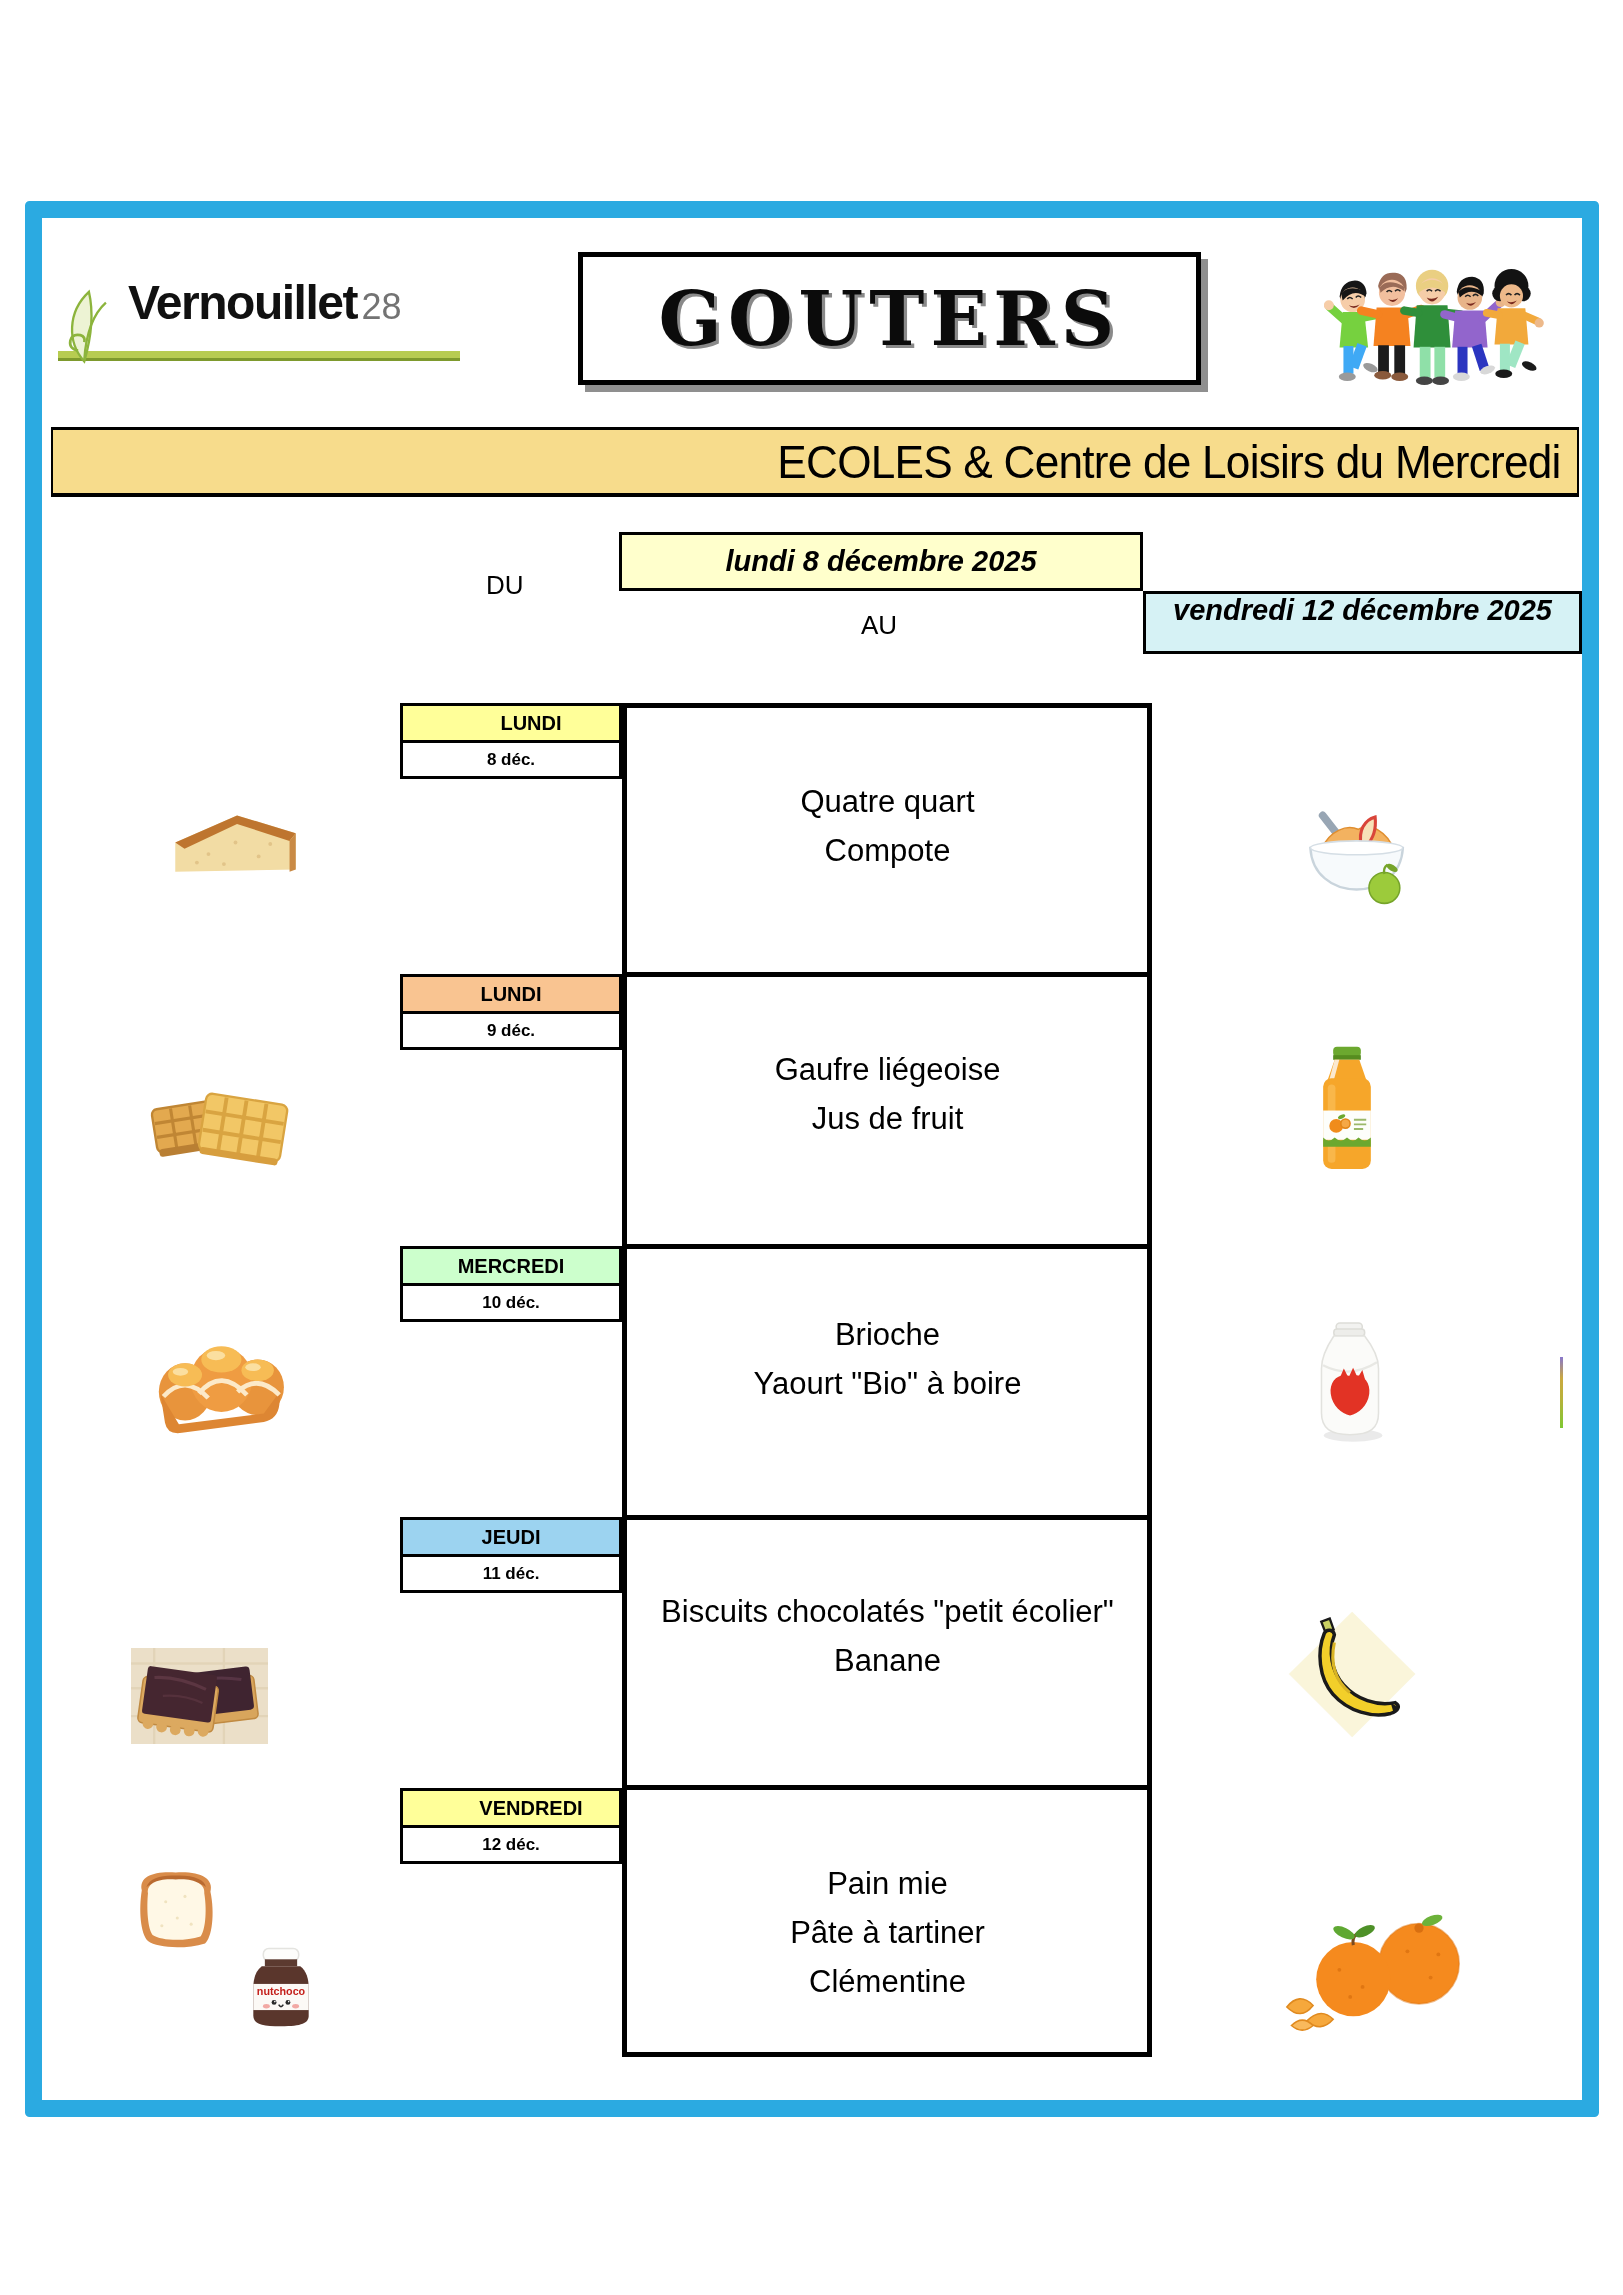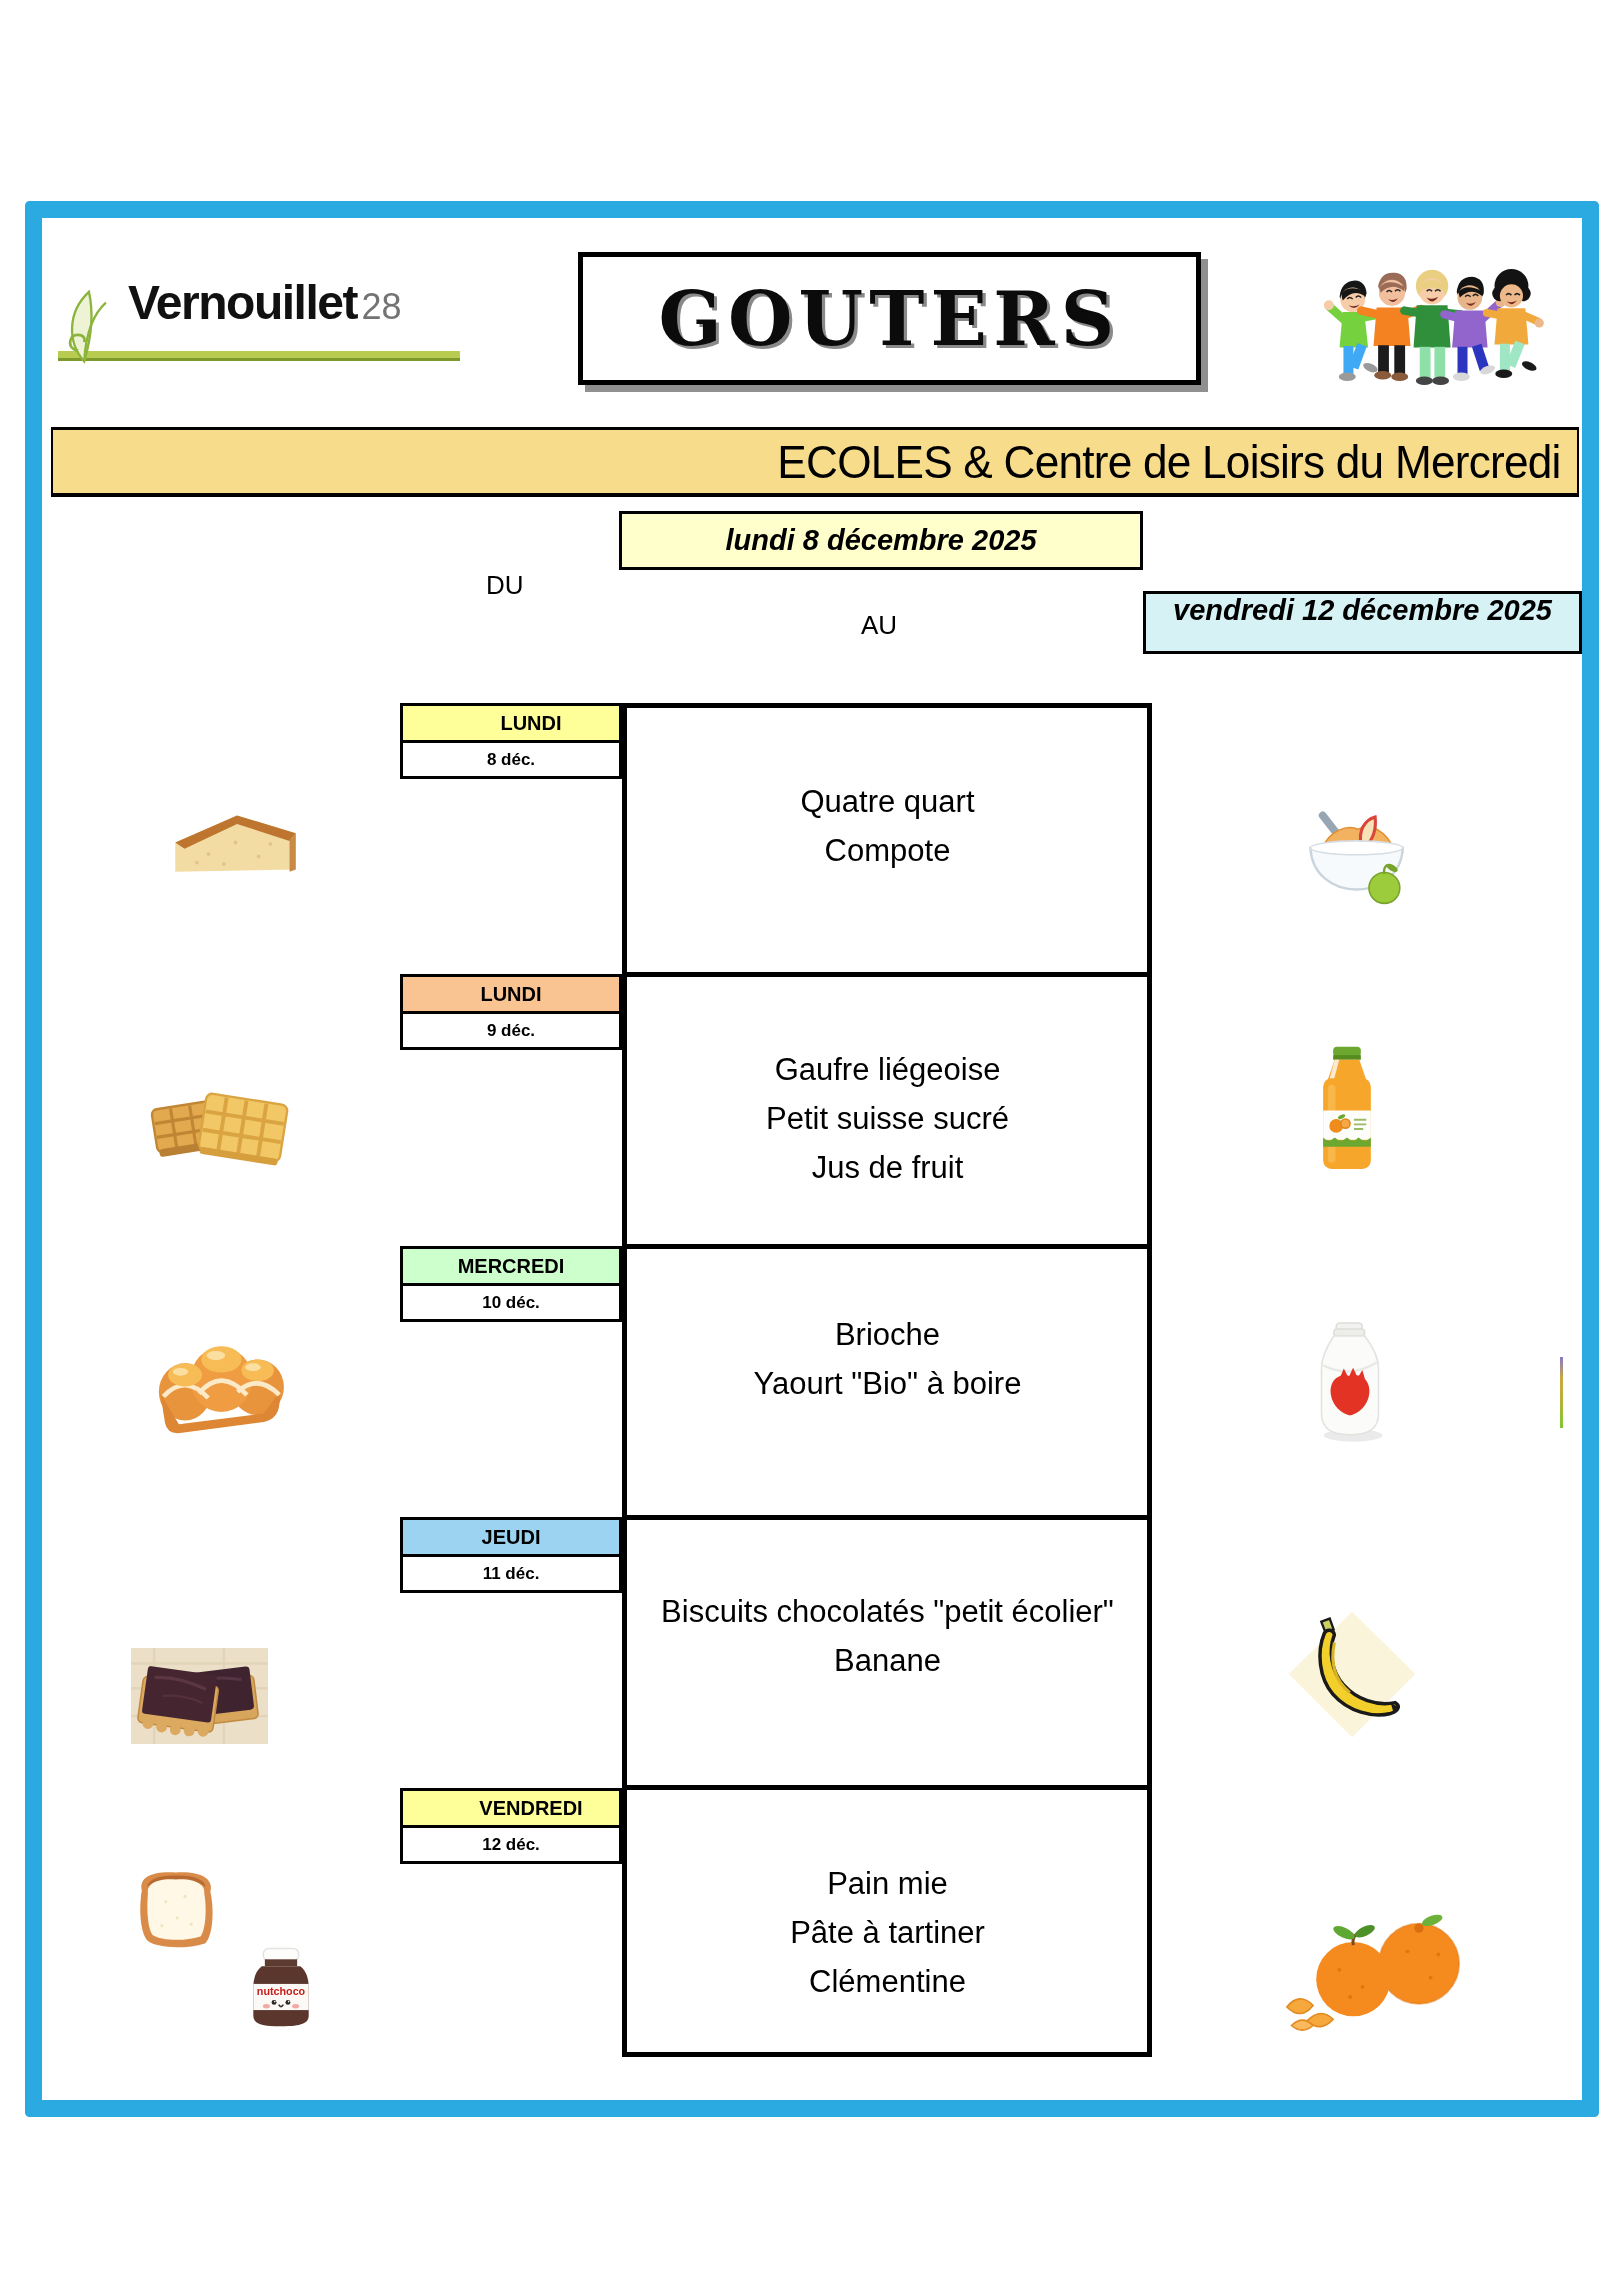--- a/index.html
+++ b/index.html
@@ -26,21 +26,21 @@
   .kids{left:1324px;top:252px;}
   
   .banner{left:51px;top:427px;width:1528px;height:70px;background:#F7DC8C;
           border:2.3px solid #000;border-top-width:3.9px;border-bottom-width:4.6px;
           box-sizing:border-box;display:flex;align-items:center;justify-content:flex-end;padding-left:32px;}
   .banner span{font-size:46px;font-weight:500;letter-spacing:-0.8px;transform:scaleX(.96);}
   
   .lbl{font-size:26px;font-weight:500;}
   .du{left:486px;top:570px;}
   .au{left:861px;top:610px;}
-  .from-box{left:619px;top:511px;width:524px;height:59px;background:#FFFFCC;
+  .from-box{left:619px;top:532px;width:524px;height:59px;background:#FFFFCC;
             border:3.1px solid #000;box-sizing:border-box;display:flex;align-items:center;justify-content:center;}
   .to-box{left:1143px;top:591px;width:439px;height:63px;background:#D6F2F5;
           border:3.1px solid #000;box-sizing:border-box;display:flex;justify-content:center;}
   .date-val{font-size:29px;font-weight:700;font-style:italic;}
   
   .day-head{left:400px;width:222px;height:40px;border:3.1px solid #000;box-sizing:border-box;
             display:flex;align-items:center;justify-content:center;
             font-size:20px;font-weight:600;}
   .day-date{left:400px;width:222px;height:39px;border:3.1px solid #000;box-sizing:border-box;
             background:#fff;display:flex;align-items:center;justify-content:center;
@@ -193,21 +193,20 @@
 <div class="abs row-divider" style="top:1244px"></div>
 <div class="abs row-divider" style="top:1515px"></div>
 <div class="abs row-divider" style="top:1785px"></div>
 
 <div class="abs menu-text" style="top:777px">
   <div>Quatre quart</div>
   <div>Compote</div>
 </div>
 <div class="abs menu-text" style="top:1045px">
   <div>Gaufre liégeoise</div>
-  <div>Petit suisse sucré</div>
   <div>Jus de fruit</div>
 </div>
 <div class="abs menu-text" style="top:1310px">
   <div>Brioche</div>
   <div>Yaourt "Bio" à boire</div>
 </div>
 <div class="abs menu-text" style="top:1587px">
   <div>Biscuits chocolatés "petit écolier"</div>
   <div>Banane</div>
 </div>

